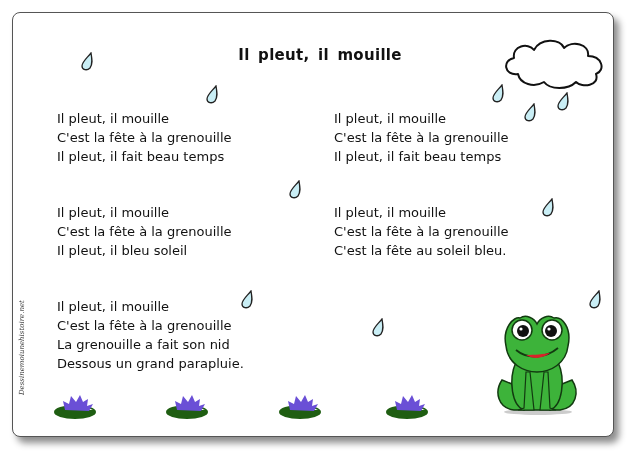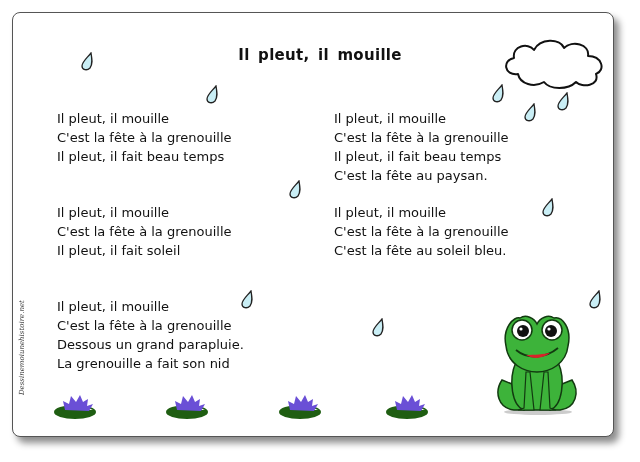--- a/index.html
+++ b/index.html
@@ -61,34 +61,33 @@
 <div class="title">Il pleut, il mouille</div>
 
 <div class="stanza" style="left:57px; top:109px;">
   <span class="line">Il pleut, il mouille</span>
   <span class="line">C'est la fête à la grenouille</span>
   <span class="line">Il pleut, il fait beau temps</span>
 </div>
 <div class="stanza" style="left:57px; top:203px;">
   <span class="line">Il pleut, il mouille</span>
   <span class="line">C'est la fête à la grenouille</span>
-  <span class="line">Il pleut, il fait soleil</span>
+  <span class="line">Il pleut, il bleu soleil</span>
 </div>
 <div class="stanza" style="left:57px; top:297px;">
   <span class="line">Il pleut, il mouille</span>
   <span class="line">C'est la fête à la grenouille</span>
+  <span class="line">La grenouille a fait son nid</span>
   <span class="line">Dessous un grand parapluie.</span>
-  <span class="line">La grenouille a fait son nid</span>
 </div>
 
 <div class="stanza" style="left:334px; top:109px;">
   <span class="line">Il pleut, il mouille</span>
   <span class="line">C'est la fête à la grenouille</span>
   <span class="line">Il pleut, il fait beau temps</span>
-  <span class="line">C'est la fête au paysan.</span>
 </div>
 <div class="stanza" style="left:334px; top:203px;">
   <span class="line">Il pleut, il mouille</span>
   <span class="line">C'est la fête à la grenouille</span>
   <span class="line">C'est la fête au soleil bleu.</span>
 </div>
 
 <div class="watermark">Dessinemoiunehistoire.net</div>
 
 <svg class="cloud" viewBox="0 0 112 58">

